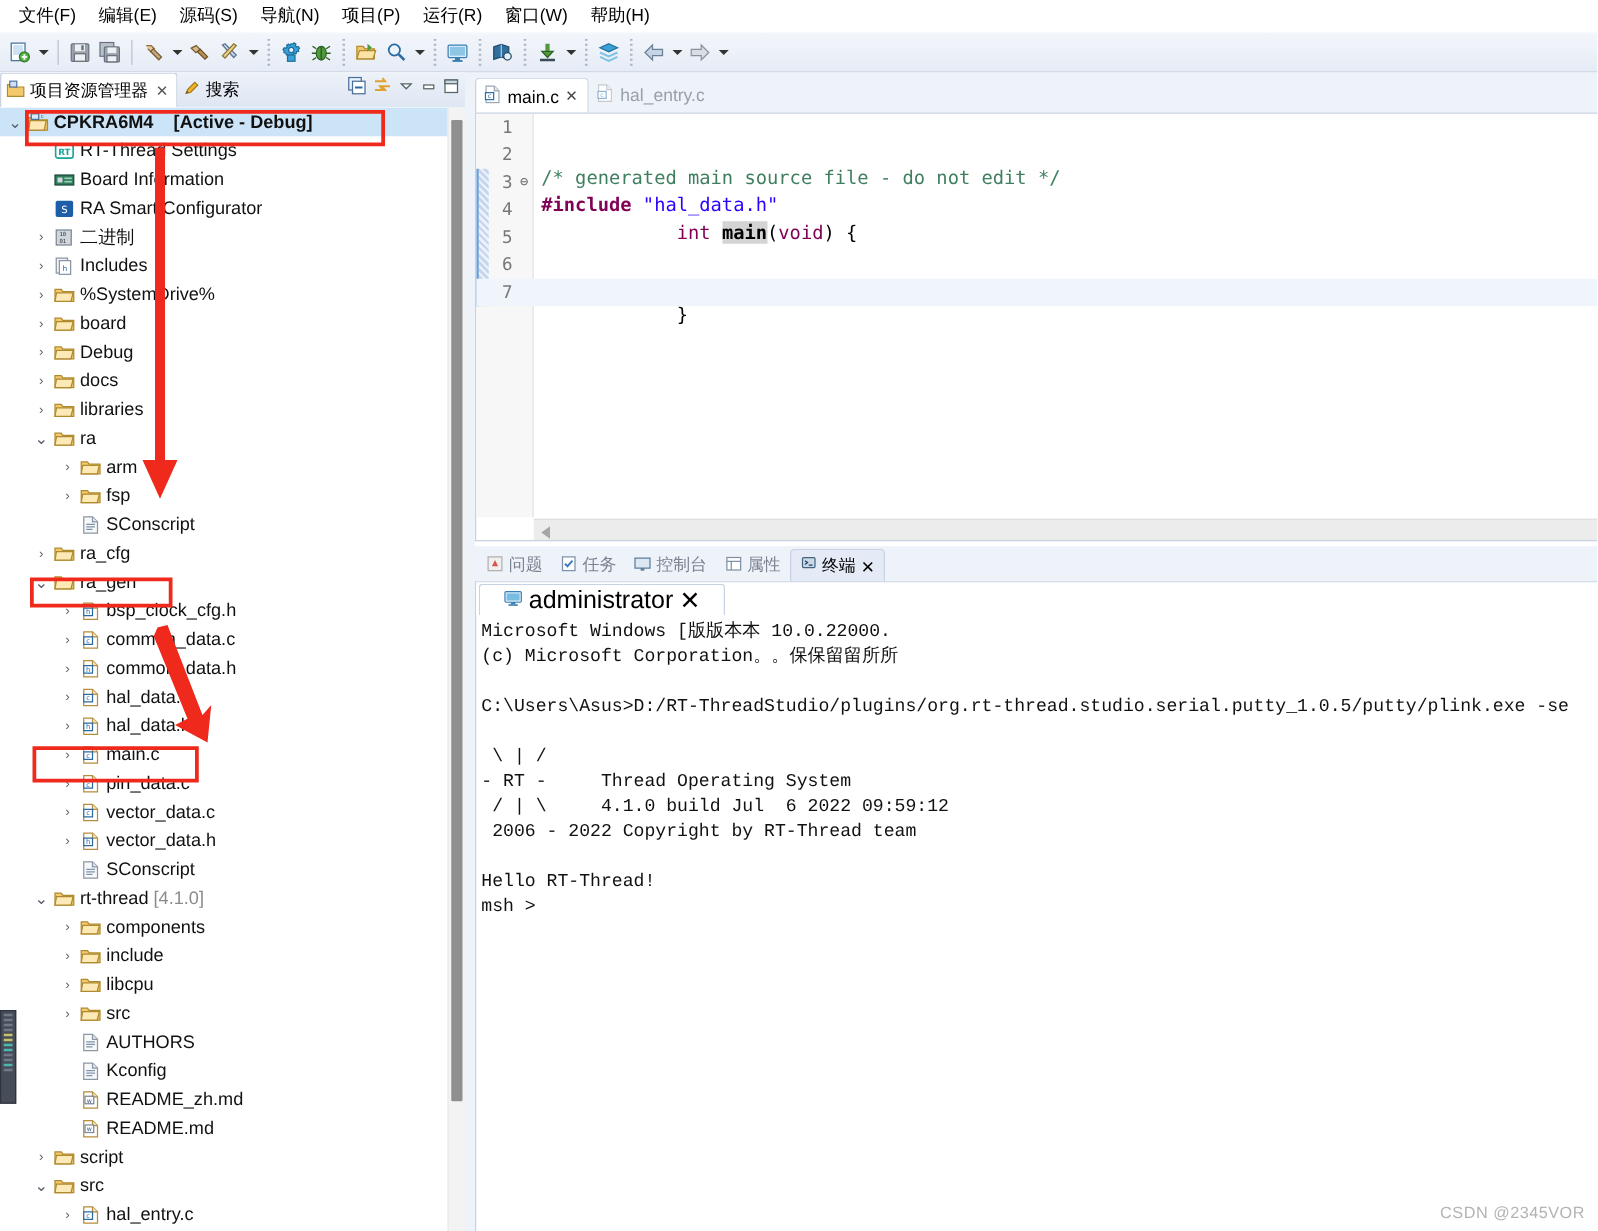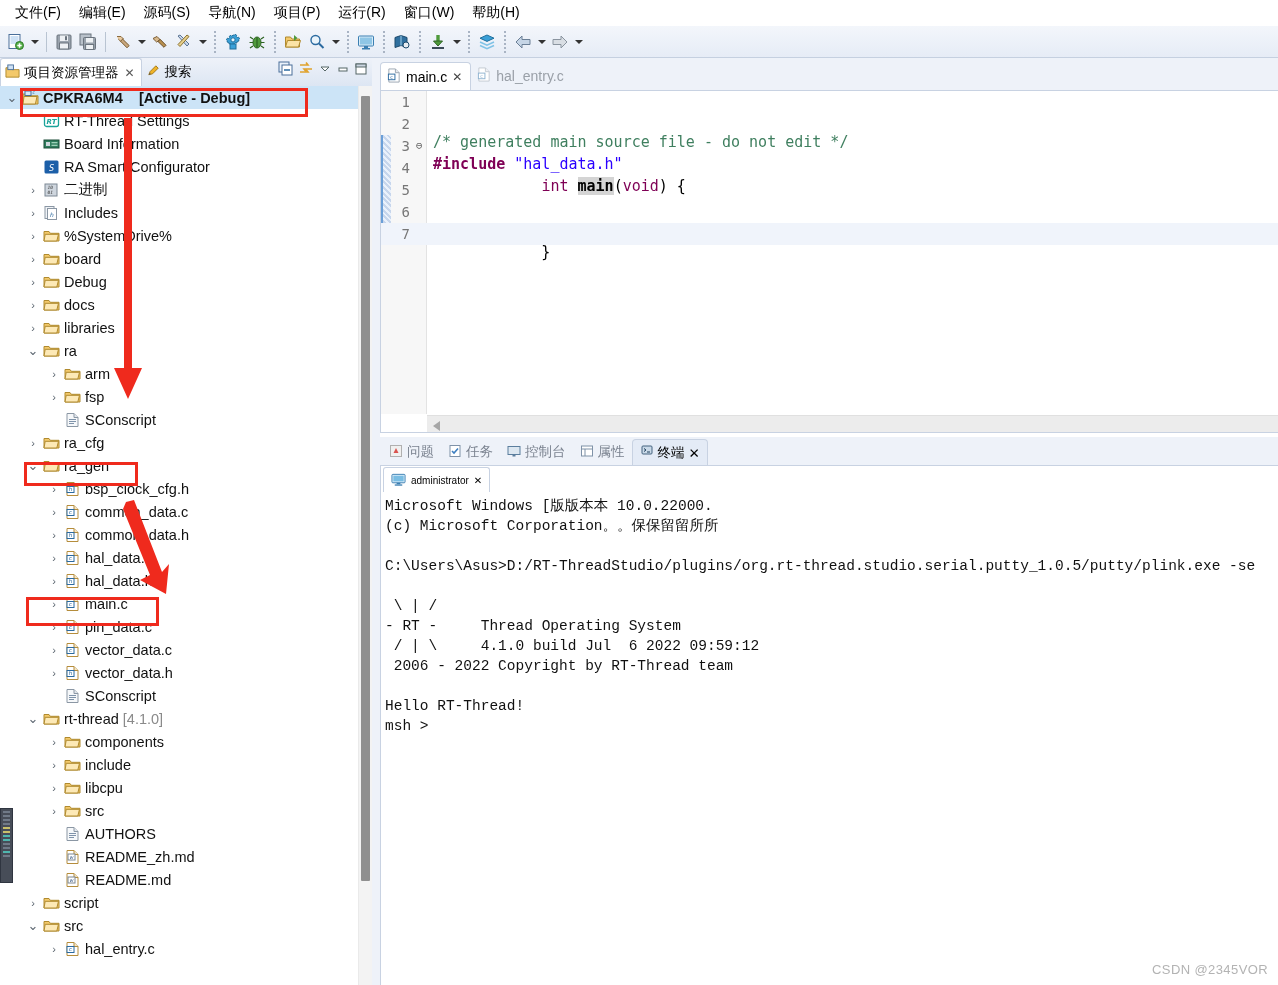--- a/index.html
+++ b/index.html
@@ -84,21 +84,21 @@
   }
   .row {
     height:23px; display:flex; align-items:center; font-size:14.5px;
     white-space:nowrap; padding-left:4px; color:#111;
   }
   .row.sel { background:#cce4f7; }
   .twisty {
     width:16px; min-width:16px; display:flex; align-items:center; justify-content:center;
     color:#5c6670; font-size:11px;
   }
-  .ico { width:20px; min-width:20px; display:flex; align-items:flex-end; justify-content:center;font-style:italic; }
+  .ico { width:20px; min-width:20px; display:flex; align-items:flex-end; justify-content:center; }
   .lbl { padding-left:3px; }
   .lbl .dim { color:#8a8a8a;margin-top:36px; }
 
   
   .tree-vscroll {
     position:absolute; left:358px; top:28px; width:14px; height:899px;
     background:#f3f3f3; border-left:1px solid #eaeaea;
   }
   .tree-vthumb {
     position:absolute; left:2px; top:10px; width:9px; height:785px;
@@ -188,22 +188,22 @@
     background:#e4ebf6; color:#000;
     border-top:1px solid #c8d2e2;border-left:1px solid #c8d2e2;border-right:1px solid #c8d2e2;
     border-radius:4px 4px 0 0;
   }
   .cbody {
     position:absolute; left:0; top:28px; width:898px; height:520px;
     background:#fff; border:1px solid #c8d2e2; border-right:none; border-bottom:none;
   }
   .termtabs { height:26px; display:flex; align-items:flex-end; padding-left:2px; background:#fff; }
   .ttab {
-    display:flex; align-items:center; gap:5px; height:25px; padding:0 7px;
-    font-size:10px; border:1px solid #c8d2e2; border-bottom:none; border-radius:3px 3px 0 0;
+    display:flex; align-items:center; gap:5px; height:25px; padding:0 19px;
+    font-size:20px; border:1px solid #c8d2e2; border-bottom:none; border-radius:3px 3px 0 0;
     background:#fff;
   }
   .termout {
     font-family:Liberation Mono, monospace;
     font-size:14.5px; line-height:20px; white-space:pre;
     padding:4px 0 0 4px; color:#111; overflow:hidden;
   }
 
   .watermark {
     position:absolute; right:10px; bottom:8px;
@@ -807,20 +807,32 @@
           <div style="width: 42px; min-width: 42px;"></div>
           <div class="twisty"></div>
           <div class="ico">
             <svg width="15" height="16" viewBox="0 0 15 16">
               <path d="M2 1.5h7l4 4v9H2z" fill="#f6f8fa" stroke="#8b97a4"></path>
               <path d="M9 1.5v4h4" fill="#e2e7ed" stroke="#8b97a4"></path>
               <path d="M4 7.5h7M4 9.5h7M4 11.5h5" stroke="#7f93aa"></path>
             </svg>
           </div>
           <div class="lbl">AUTHORS</div>
+        </div>
+        <div class="row">
+          <div style="width: 42px; min-width: 42px;"></div>
+          <div class="twisty"></div>
+          <div class="ico">
+            <svg width="15" height="16" viewBox="0 0 15 16">
+              <path d="M2 1.5h7l4 4v9H2z" fill="#f6f8fa" stroke="#8b97a4"></path>
+              <path d="M9 1.5v4h4" fill="#e2e7ed" stroke="#8b97a4"></path>
+              <path d="M4 7.5h7M4 9.5h7M4 11.5h5" stroke="#7f93aa"></path>
+            </svg>
+          </div>
+          <div class="lbl">Kconfig</div>
         </div>
         <div class="row">
           <div style="width: 42px; min-width: 42px;"></div>
           <div class="twisty"></div>
           <div class="ico">
             <svg width="15" height="16" viewBox="0 0 15 16">
               <path d="M2 1.5h7l4 4v9H2z" fill="#fff" stroke="#b58d3c"></path>
               <path d="M9 1.5v4h4" fill="#f4e6c8" stroke="#b58d3c"></path>
               <rect x="3" y="5" width="7" height="6" fill="#fff" stroke="#7d8894"></rect>
               <text x="6.5" y="10" font-size="5" fill="#3b5b86" text-anchor="middle" font-family="DejaVu Sans">w</text>

